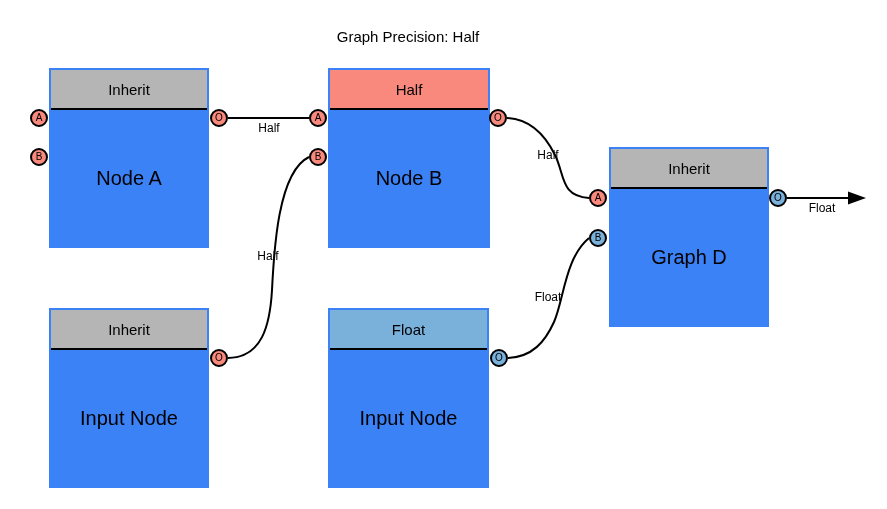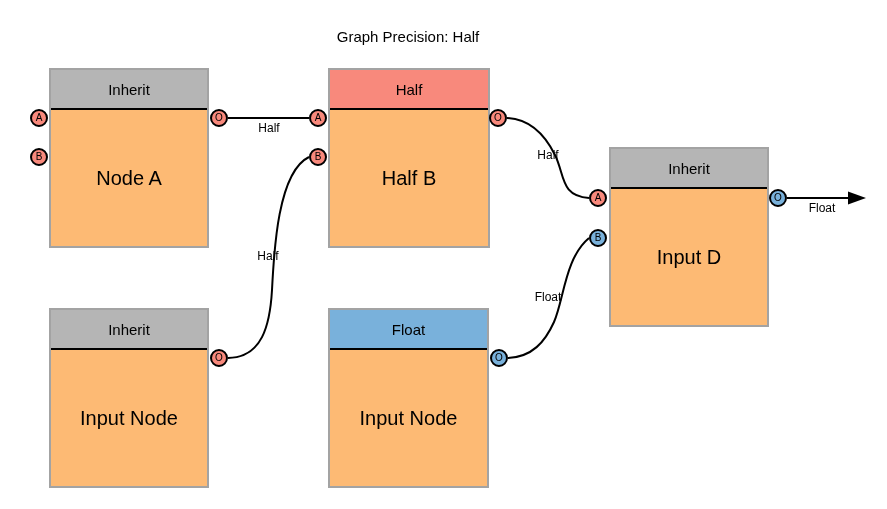--- a/index.html
+++ b/index.html
@@ -21,22 +21,22 @@
     left: 408px;
     top: 28px;
     transform: translateX(-50%);
     font-size: 15px;
     white-space: nowrap;
     z-index: 2;
   }
   .node {
     position: absolute;
     box-sizing: border-box;
-    border: 2px solid #a3a3a3;
-    background: #fdba74;
+    border: 2px solid #3b82f6;
+    background: #3b82f6;
     display: flex;
     flex-direction: column;
     z-index: 1;
   }
   .node-header {
     box-sizing: border-box;
     height: 40px;
     border-bottom: 2px solid #000000;
     display: flex;
     align-items: center;
@@ -113,26 +113,26 @@
   <div class="edge-label" style="left:548px; top:297px">Float</div>
   <div class="edge-label" style="left:822px; top:208px">Float</div>
 
   <div class="node" style="left:49px; top:68px; width:160px; height:180px">
     <div class="node-header" style="background-color: rgb(181, 181, 181);">Inherit</div>
     <div class="node-body">Node A</div>
   </div>
 
   <div class="node" style="left:328px; top:68px; width:162px; height:180px">
     <div class="node-header" style="background-color: rgb(248, 137, 124);">Half</div>
-    <div class="node-body">Half B</div>
+    <div class="node-body">Node B</div>
   </div>
 
   <div class="node" style="left:609px; top:147px; width:160px; height:180px">
     <div class="node-header" style="background-color: rgb(181, 181, 181);">Inherit</div>
-    <div class="node-body">Input D</div>
+    <div class="node-body">Graph D</div>
   </div>
 
   <div class="node" style="left:49px; top:308px; width:160px; height:180px">
     <div class="node-header" style="background-color: rgb(181, 181, 181);">Inherit</div>
     <div class="node-body">Input Node</div>
   </div>
 
   <div class="node" style="left:328px; top:308px; width:161px; height:180px">
     <div class="node-header" style="background-color: rgb(121, 177, 219);">Float</div>
     <div class="node-body">Input Node</div>

